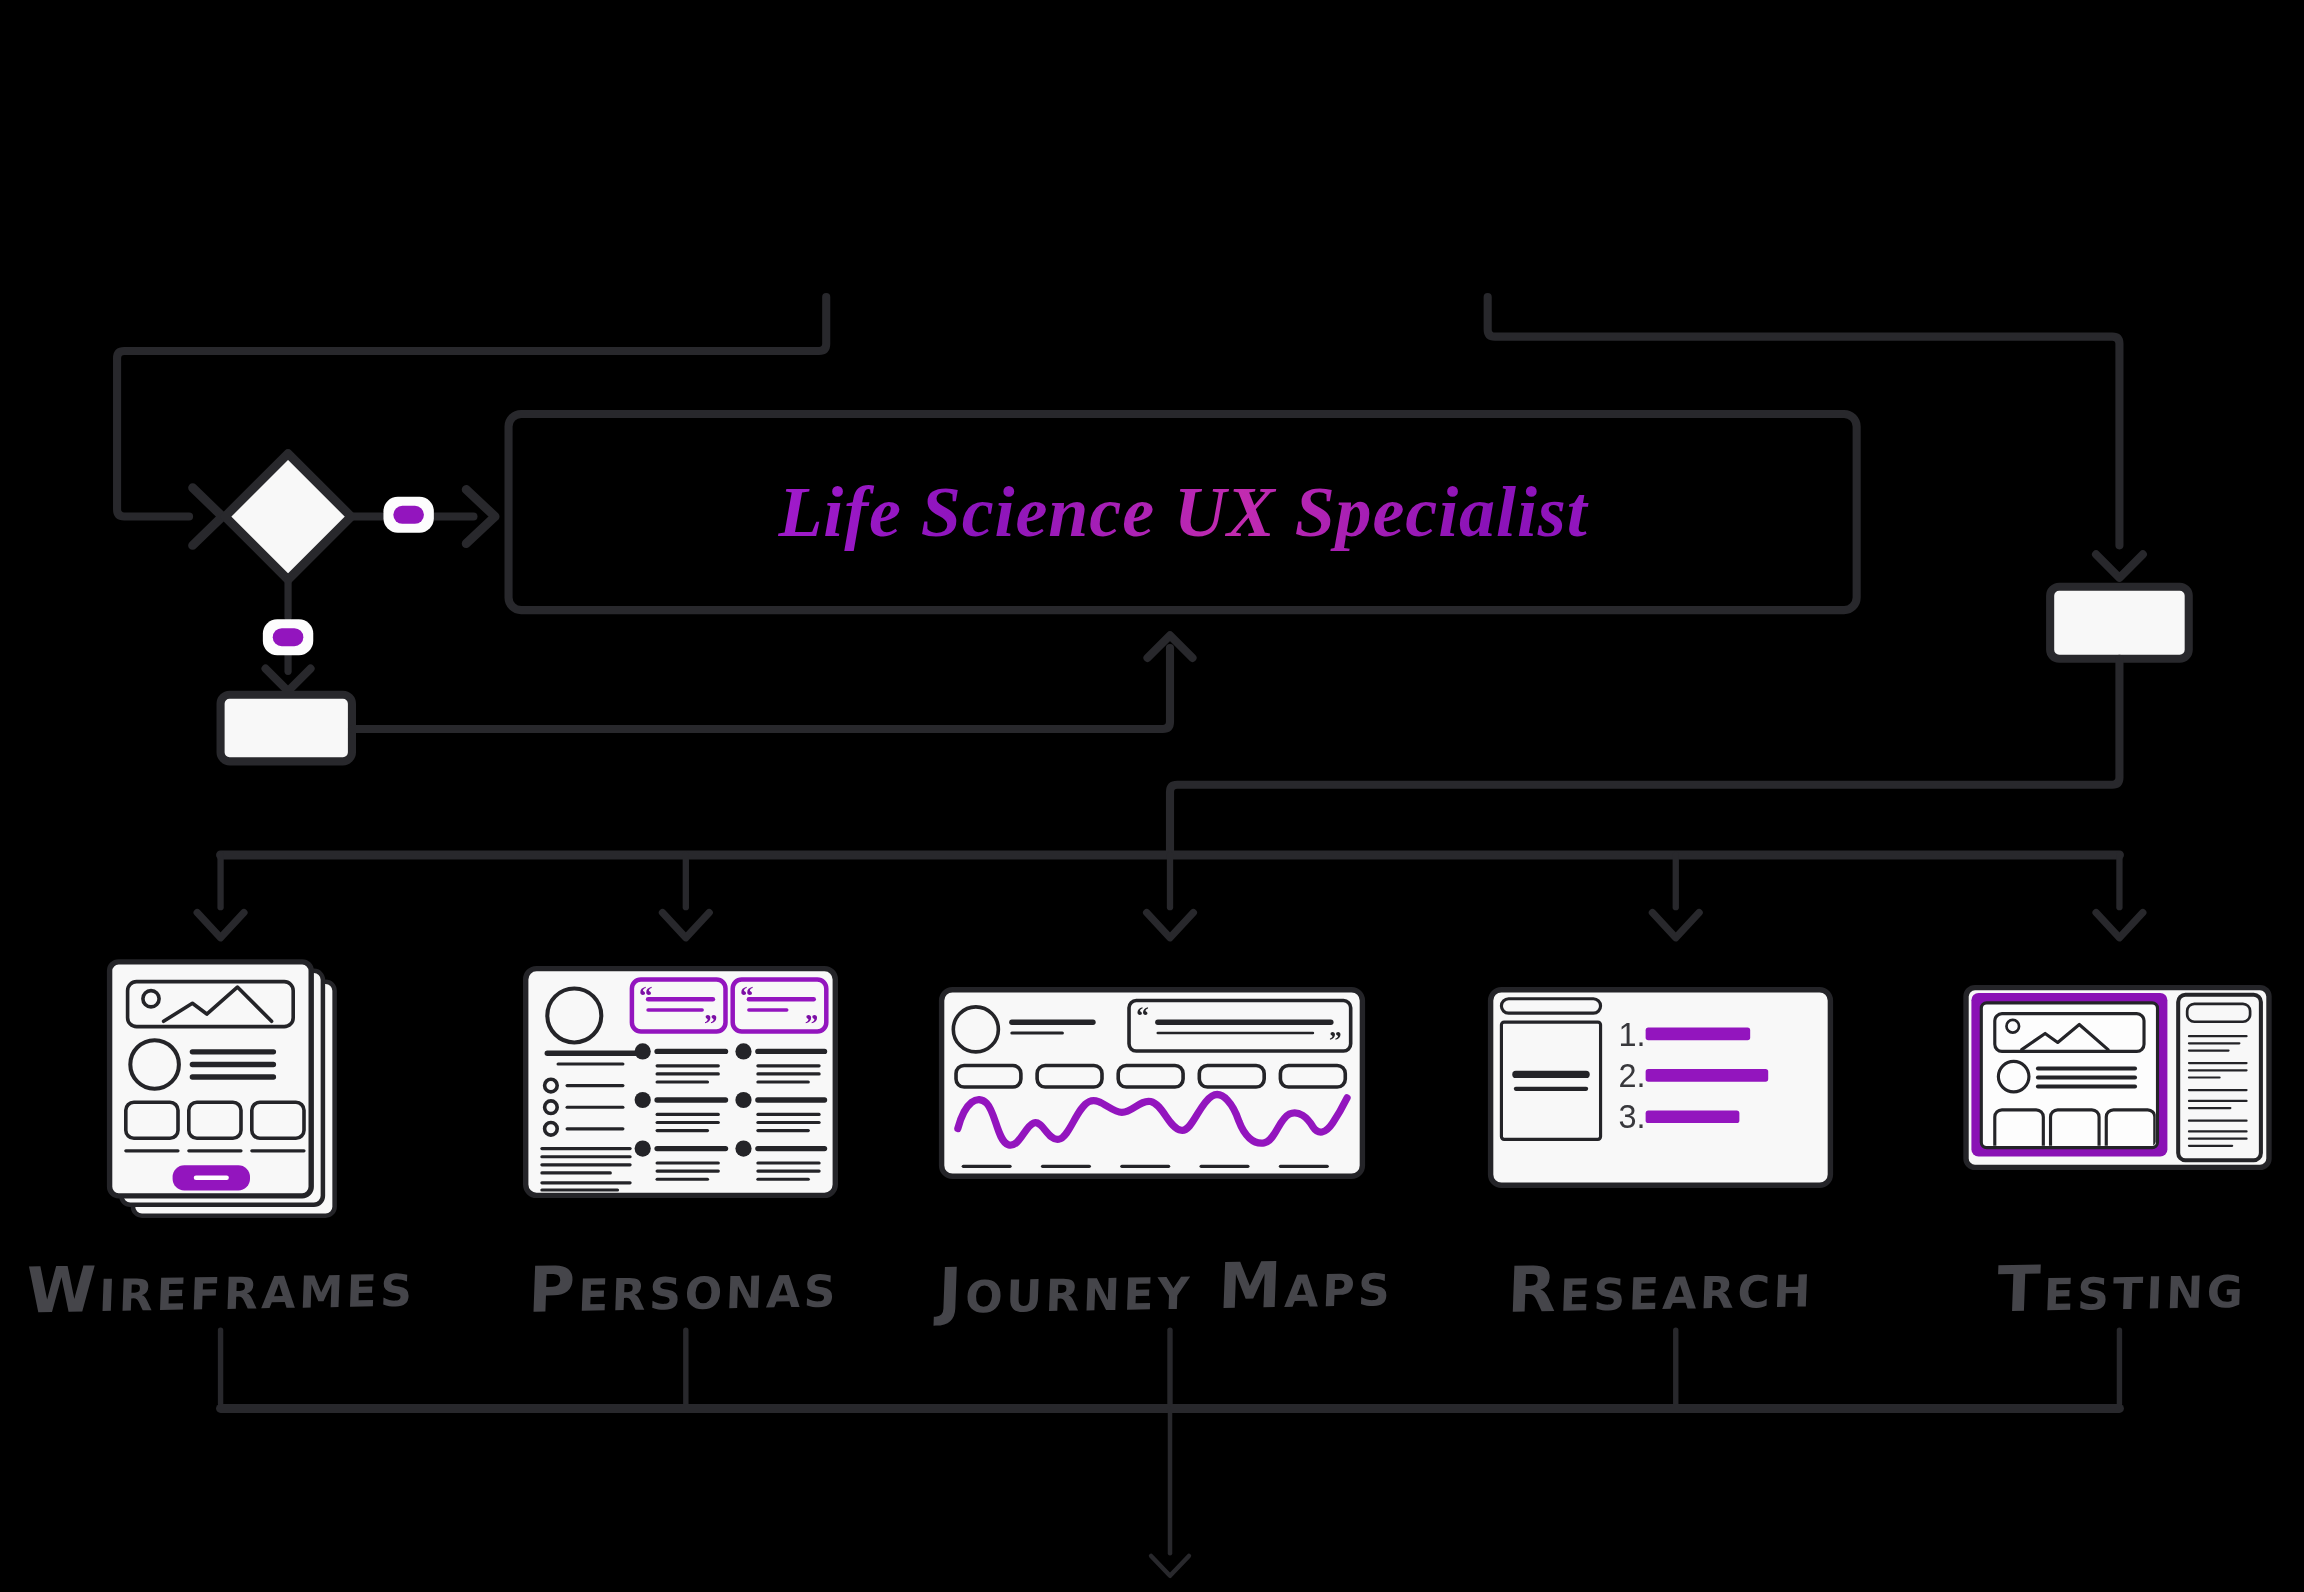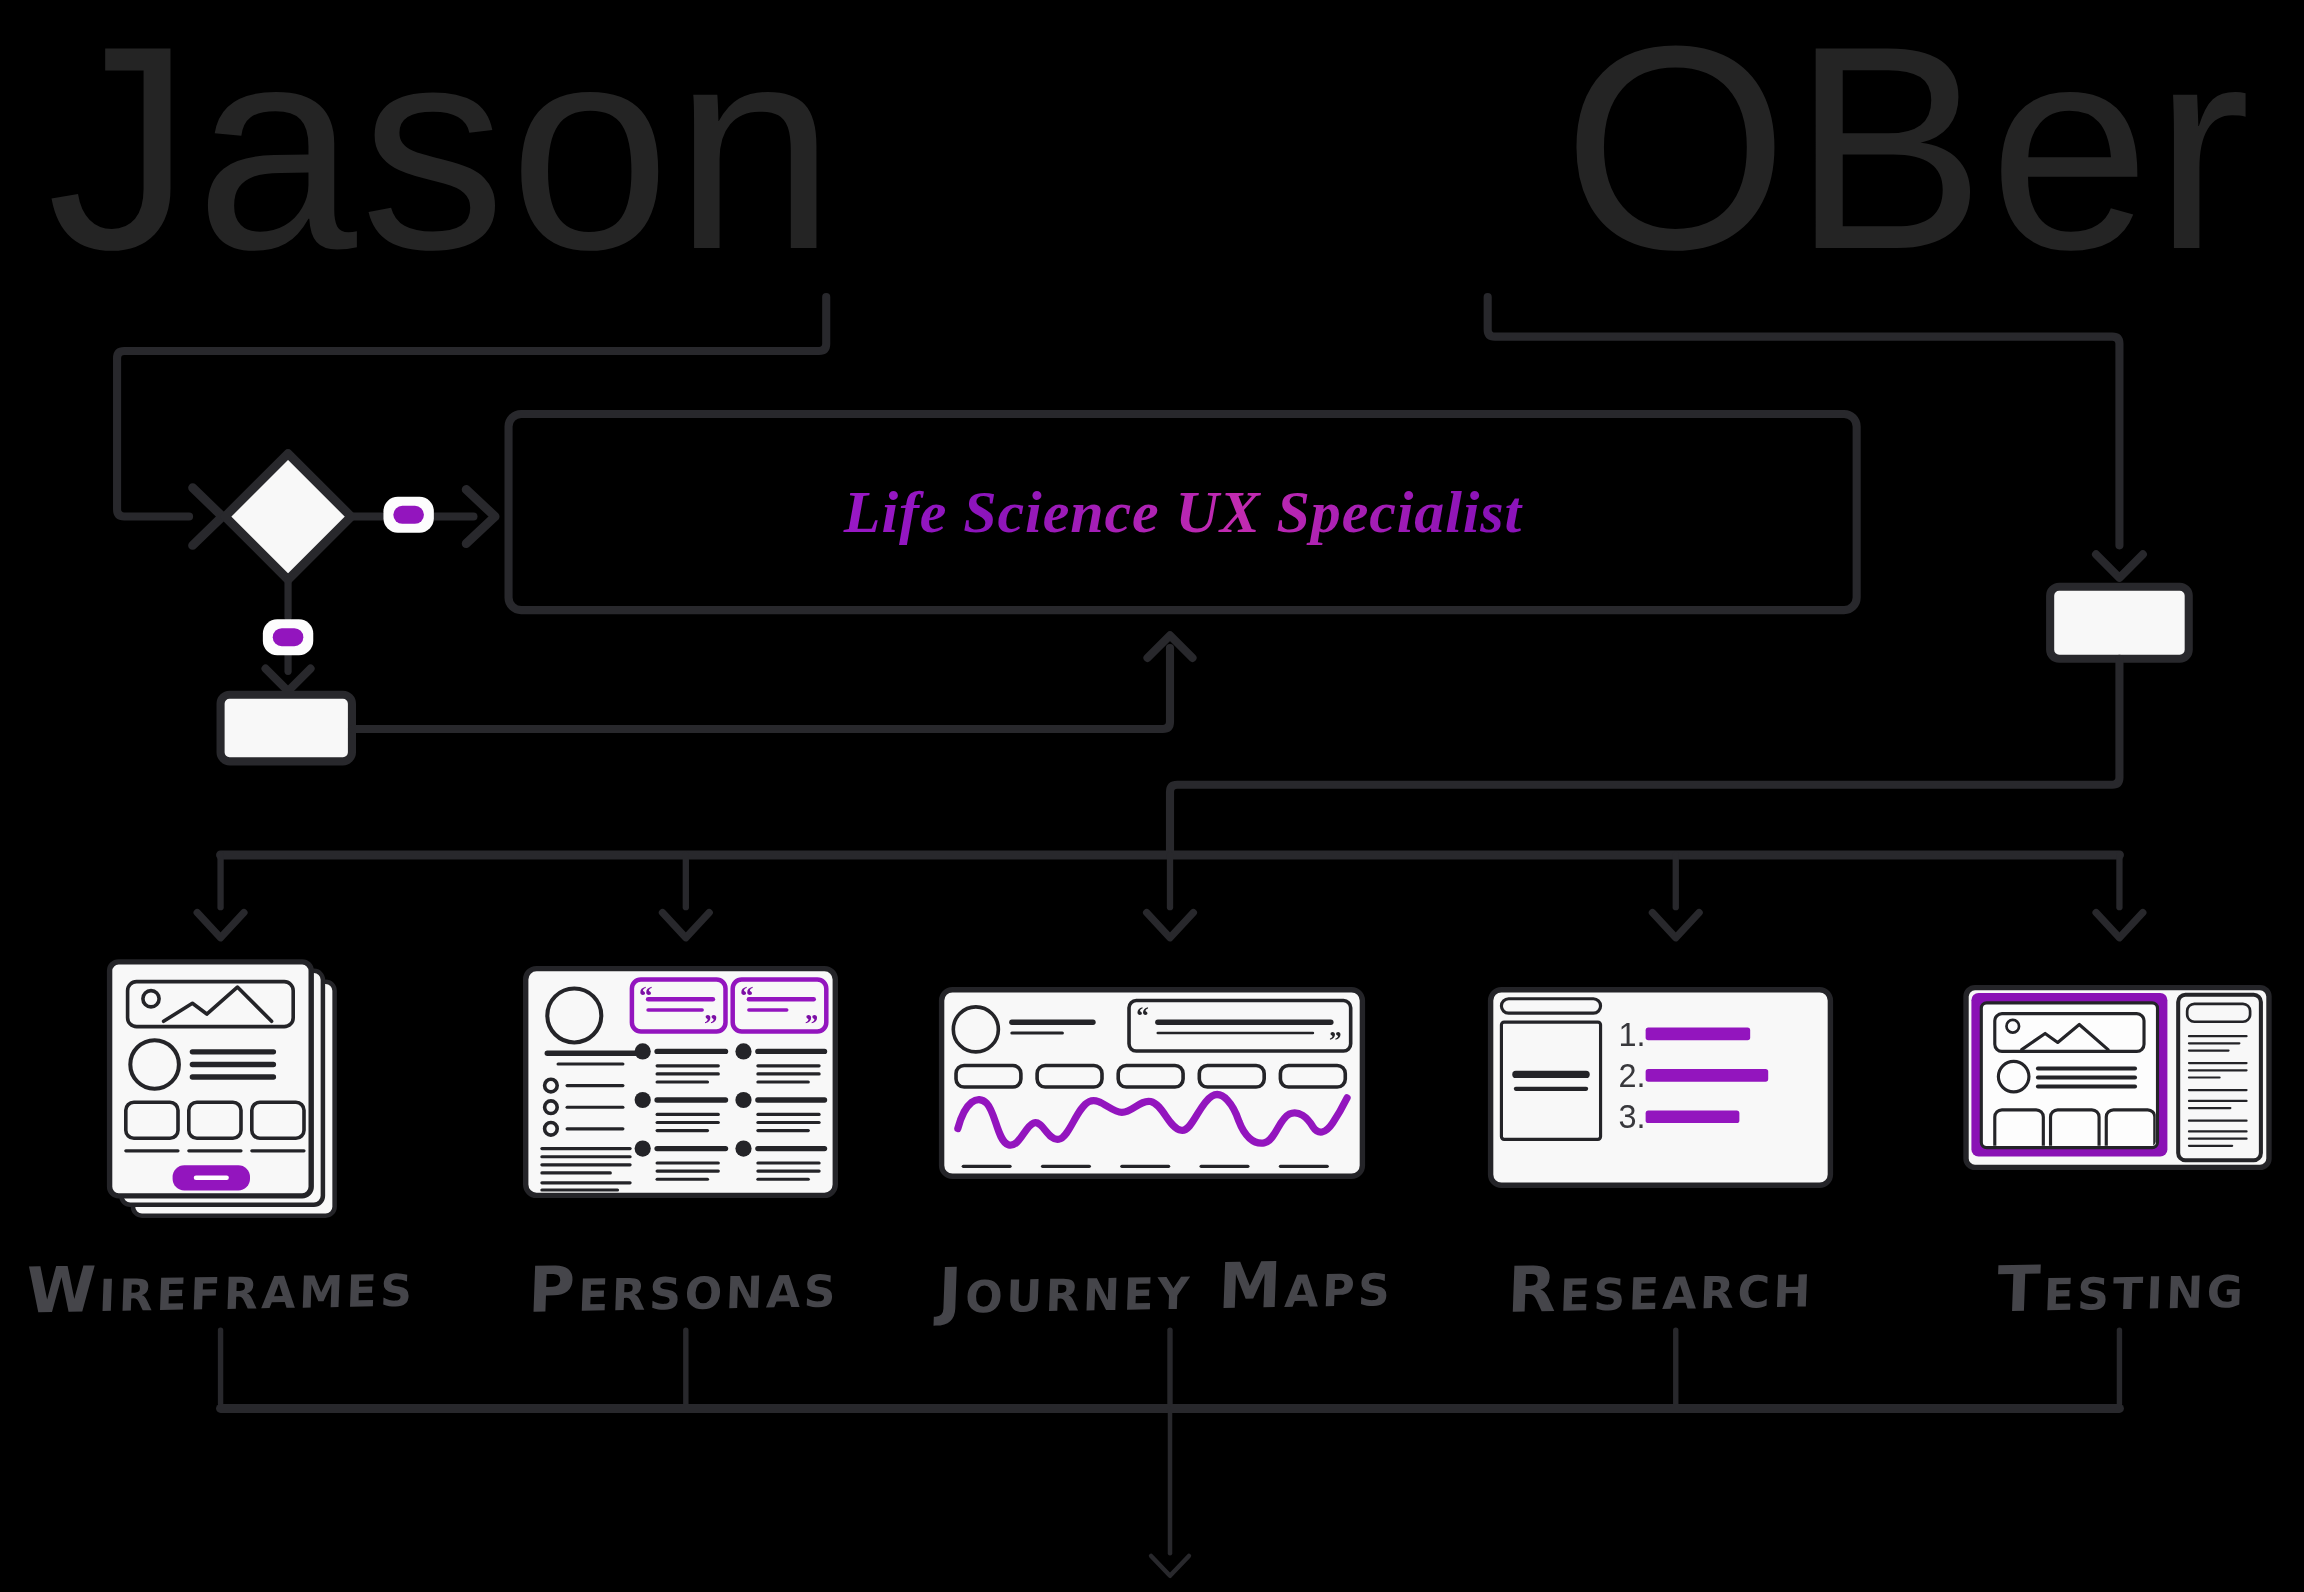--- a/index.html
+++ b/index.html
@@ -18,21 +18,21 @@
   .ln{fill:none;stroke:var(--line);stroke-linejoin:round;stroke-linecap:round;}
   .w5{stroke-width:5}.w6{stroke-width:6}.w7{stroke-width:7}.w8{stroke-width:8}
   .w9{stroke-width:9}.w10{stroke-width:10}
   .shape{fill:var(--card);stroke:var(--line);stroke-linejoin:round;}
   .outline{fill:none;stroke:var(--line);}
   .pillouter{fill:#fdfdfd;}
   .pillinner{fill:var(--accent);}
   
   .role{position:absolute;left:509px;top:414px;width:1348px;height:196px;display:flex;
         align-items:center;justify-content:center;font-family:"Liberation Serif",serif;
-        font-style:italic;font-weight:700;font-size:60px;letter-spacing:0.9px;color:#9519c4;
+        font-style:italic;font-weight:700;font-size:72px;letter-spacing:0.9px;color:#9519c4;
         white-space:nowrap;}
   @supports (-webkit-background-clip:text){
     .role{background:linear-gradient(100deg,#7e12b0 0%,#a61ccf 16%,#8c14bb 36%,#c22bb0 54%,#8a12b8 72%,#a81fd0 100%);
           -webkit-background-clip:text;-webkit-text-fill-color:transparent;}
   }
   
   svg.card{position:absolute;}
   .s{fill:none;stroke:var(--ink);stroke-linecap:round;stroke-linejoin:round;}
   .sf{fill:var(--card);stroke:var(--ink);stroke-linejoin:round;}
   .wht{fill:#fdfdfd;stroke:var(--ink);stroke-linejoin:round;}
@@ -45,24 +45,20 @@
   
   .dlabel{position:absolute;top:1251px;transform:translateX(-50%) skewX(-3deg) rotate(-1deg);
           font-family:"DejaVu Sans",sans-serif;font-weight:700;font-variant:small-caps;
           font-size:63px;letter-spacing:3.6px;color:var(--label);white-space:nowrap;}
 </style>
 </head>
 <body>
 
 <div id="canvas">
 
-  <div class="title">
-    <span>Jason</span>
-    <span>OBer</span>
-  </div>
 
   <svg class="wires" width="2304" height="1592" viewBox="0 0 2560 1769">
 
     <g>
       <path class="ln w9" d="M918 330 V382 Q918 390 910 390 H138 Q130 390 130 398 V566 Q130 574 138 574 H210"></path>
       <path class="ln w10" d="M214 542 L247 574 L214 606"></path>
     </g>
 
     <g>
       <path class="ln w9" d="M1653 330 V366 Q1653 374 1661 374 H2347 Q2355 374 2355 382 V606"></path>

